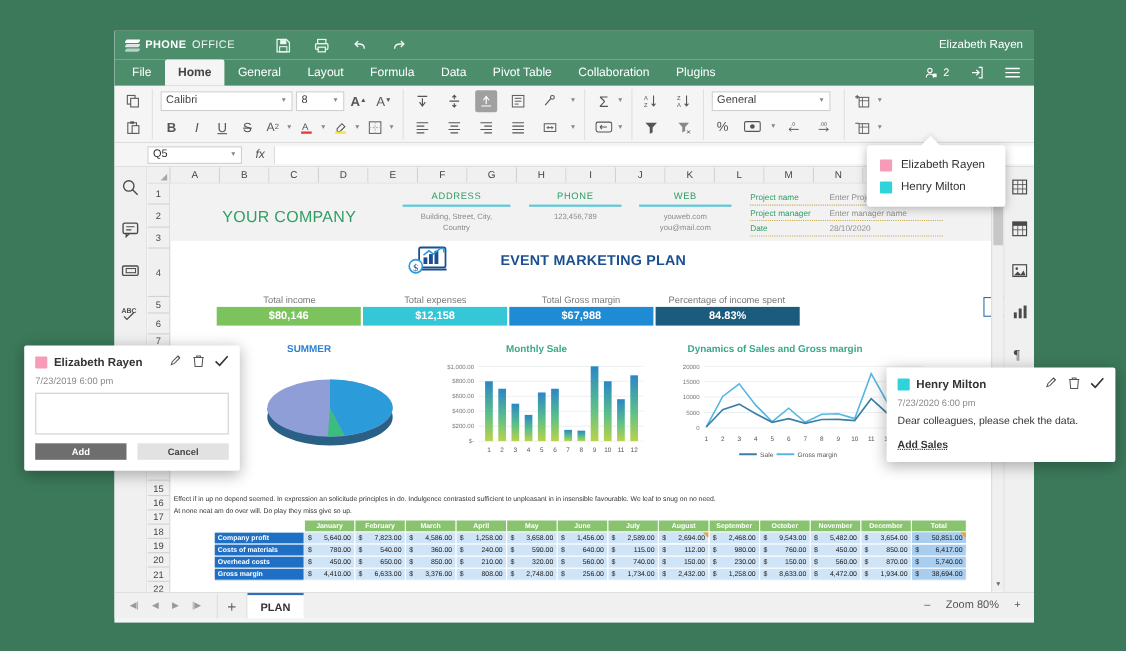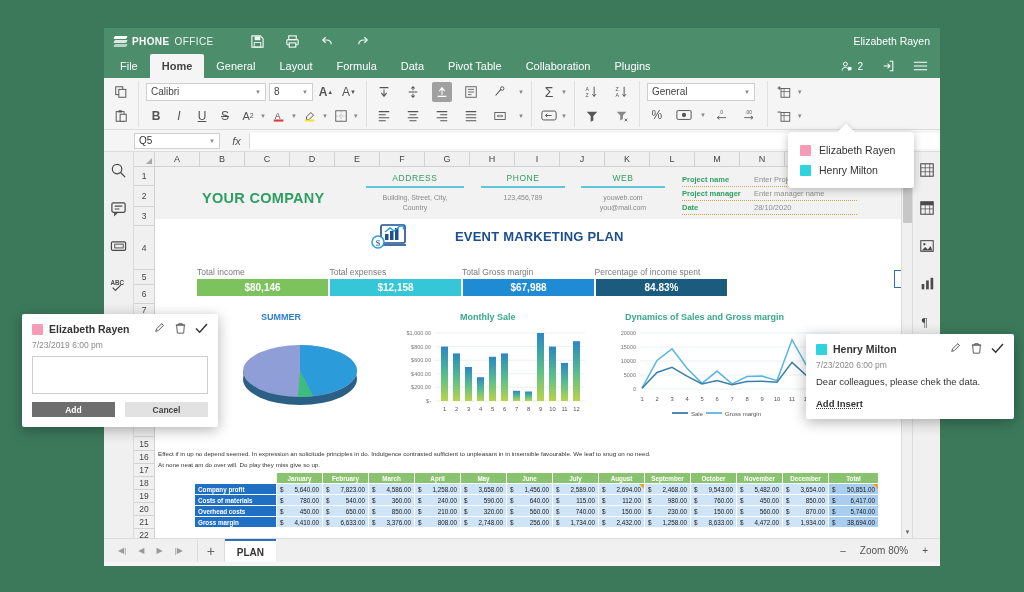--- a/index.html
+++ b/index.html
@@ -103,37 +103,37 @@
       line-height:15px; background:#f0f0f0; }
   .ch.sel { background:#c7c7c7; }
 
   .rowsarea { position:relative; display:flex; height:371px; }
   .rowhdr { width:21px; background:#f0f0f0; border-right:1px solid #d2d2d2; }
   .rh { border-bottom:1px solid #d2d2d2; font-size:8.5px; color:#444; text-align:center; }
   .sheet { flex:1; position:relative; background:#fff; }
 
   
   .band-top { position:absolute; left:0; top:0; width:100%; height:52px; background:#f2f2f2; }
-  .company { position:absolute; left:47px; top:23px; font-size:14.5px; font-weight:bold;
+  .company { position:absolute; left:47px; top:23px; font-size:14.5px; font-weight:normal;
       color:#2f9e63; letter-spacing:.3px; }
   .hdr-col { position:absolute; text-align:center; }
   .hdr-col .lbl { font-size:8.5px; font-weight:normal; color:#2f9e63; letter-spacing:.6px; }
   .hdr-col .rule { height:1.5px; background:#5ec8d8; margin:3px 6px 5px; }
   .hdr-col .val { font-size:7px; color:#8a8a8a; line-height:10px; }
 
   .projbox { position:absolute; left:527px; top:6px; width:175px; }
   .projrow { display:flex; height:14px; align-items:center; border-bottom:1px dotted #caa84a; }
-  .projrow .k { width:72px; font-size:7.5px; font-weight:bold; color:#2f9e63; }
+  .projrow .k { width:72px; font-size:7.5px; font-weight:normal; color:#2f9e63; }
   .projrow .v { font-size:7.5px; color:#8e8e8e; }
 
   .emp-title { position:absolute; left:300px; top:62px; font-size:13px; font-weight:bold;
       color:#1b4f8f; letter-spacing:.2px; }
   .emp-icon { position:absolute; left:215px; top:56px; width:40px; height:32px; }
 
-  .kpi-labels { position:absolute; top:100px; left:42px; width:530px; display:flex; }
+  .kpi-labels { position:absolute; top:100px; left:42px; width:530px; display:flex;text-align:center; }
   .kpi-labels div { width:135px; font-size:8.5px; color:#7a7a7a; }
   .kpi-boxes { position:absolute; top:112px; left:42px; width:530px; display:flex; gap:2px; }
   .kpi-box { width:133px; height:17px; color:#fff; font-size:10px; font-weight:bold;
       display:flex; align-items:center; justify-content:center; }
 
   .chart-title { position:absolute; font-size:9px; font-weight:bold; }
   .cbox { position:absolute; }
 
   .para { position:absolute; font-size:6.2px; color:#333; white-space:nowrap; }
 
@@ -1136,21 +1136,21 @@
         </span>
         <span>
           <svg width="13" height="11" viewBox="0 0 14 12">
               <path d="M1 6l4 4 8-9" fill="none" stroke="#333" stroke-width="1.6"></path>
             </svg>
         </span>
       </span>
     </div>
     <div class="cmt-date">7/23/2020 6:00 pm</div>
     <div class="cmt-text">Dear colleagues, please chek the data.</div>
-    <div class="addreply">Add Insert</div>
+    <div class="addreply">Add Sales</div>
   </div>
 
   <div class="cursor-arrow" style="left:921px;top:386px">
     <svg width="14" height="18" viewBox="0 0 14 18">
         <path d="M1 1l10 9.5H6.3l2.4 5.4-2 .9L4.4 11.4 1 14.6z" fill="#2b2b2b"></path>
       </svg>
   </div>
 </div>
 
 </body></html>

